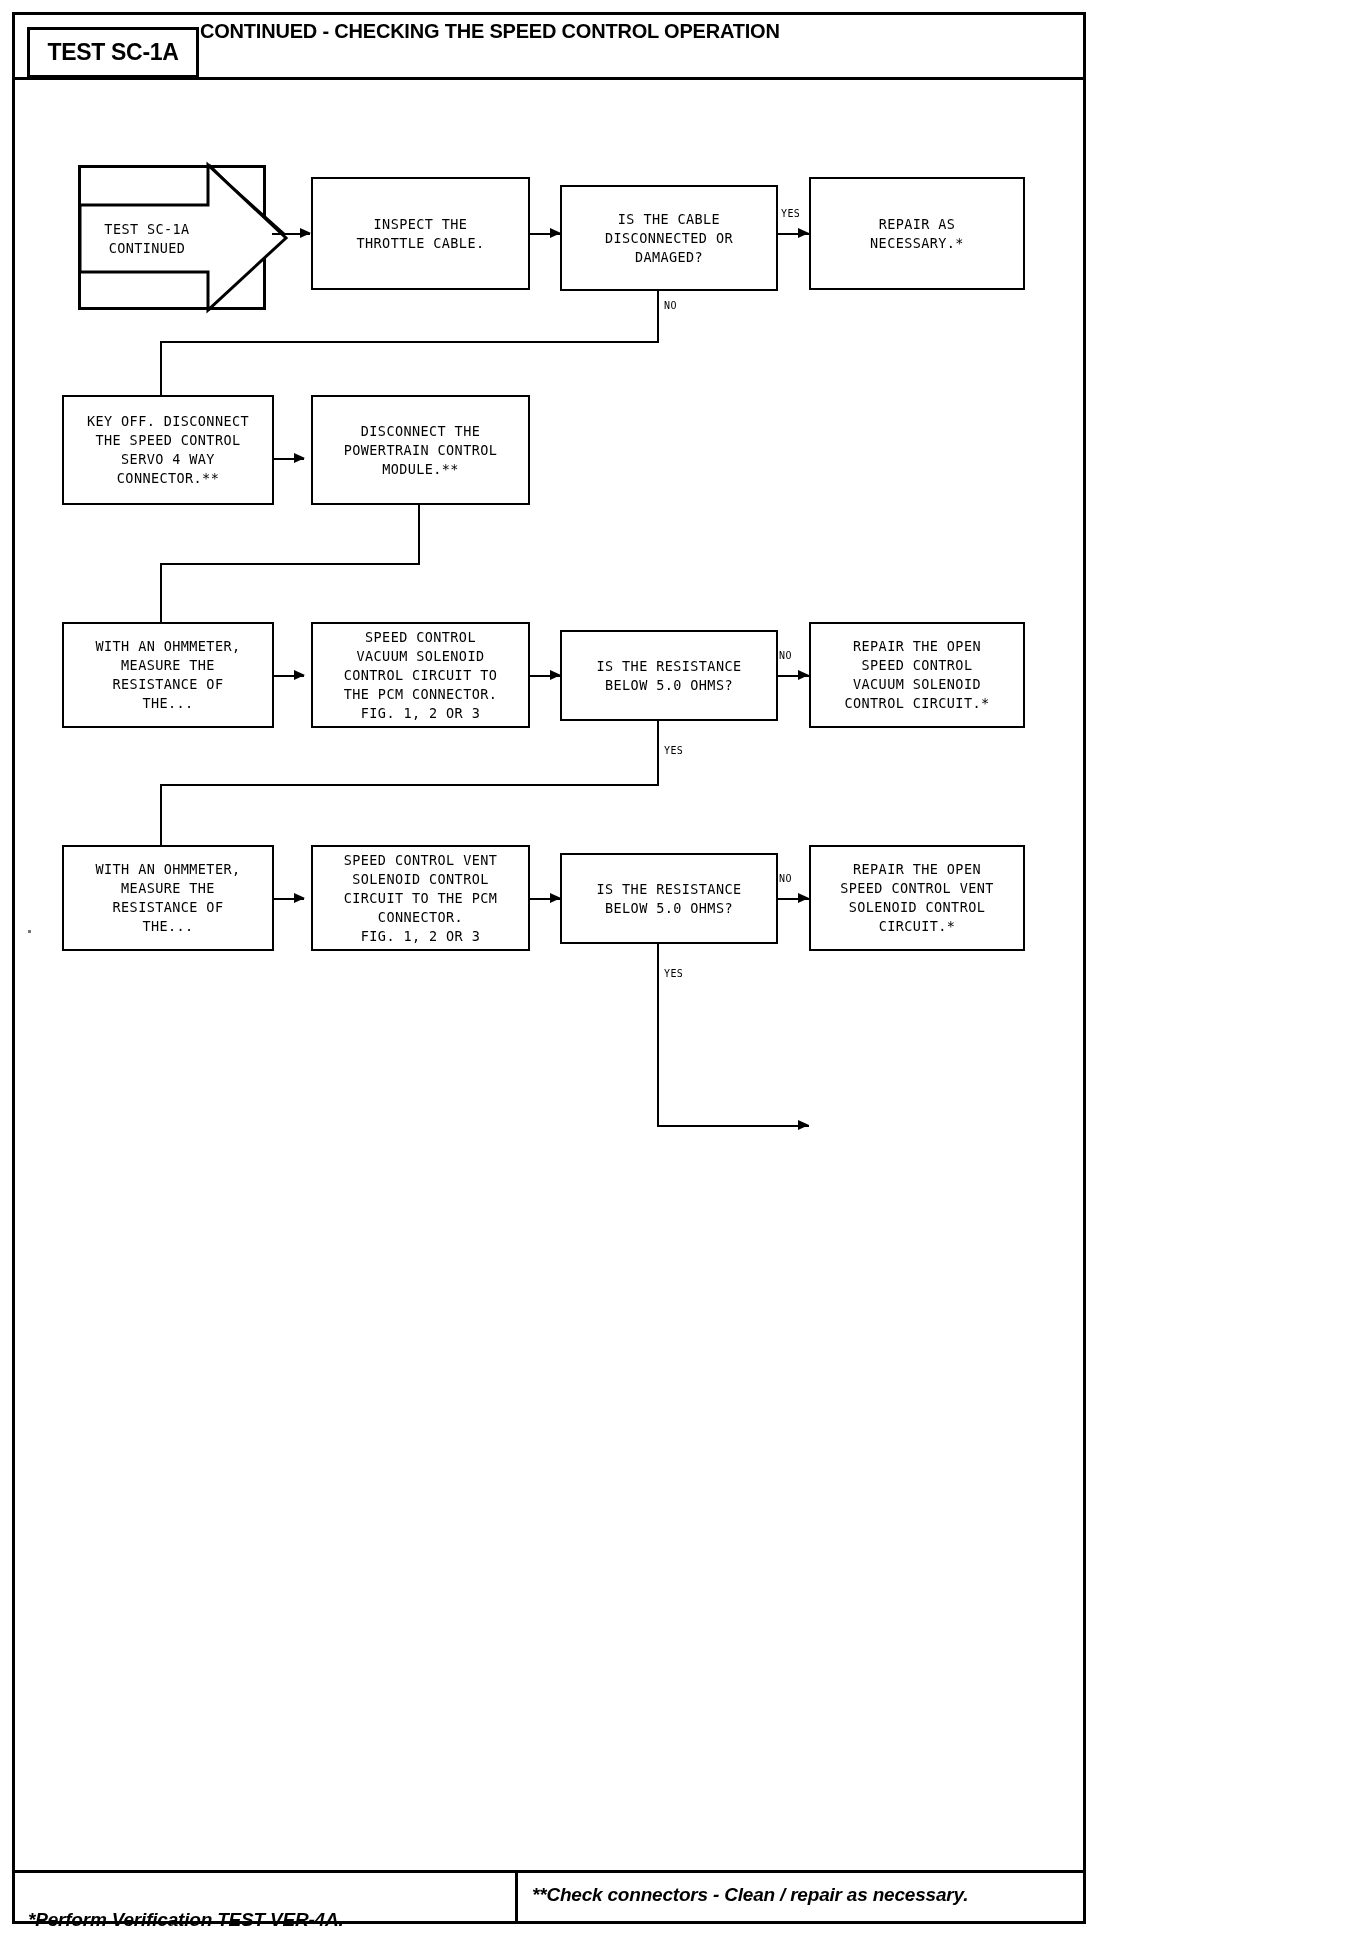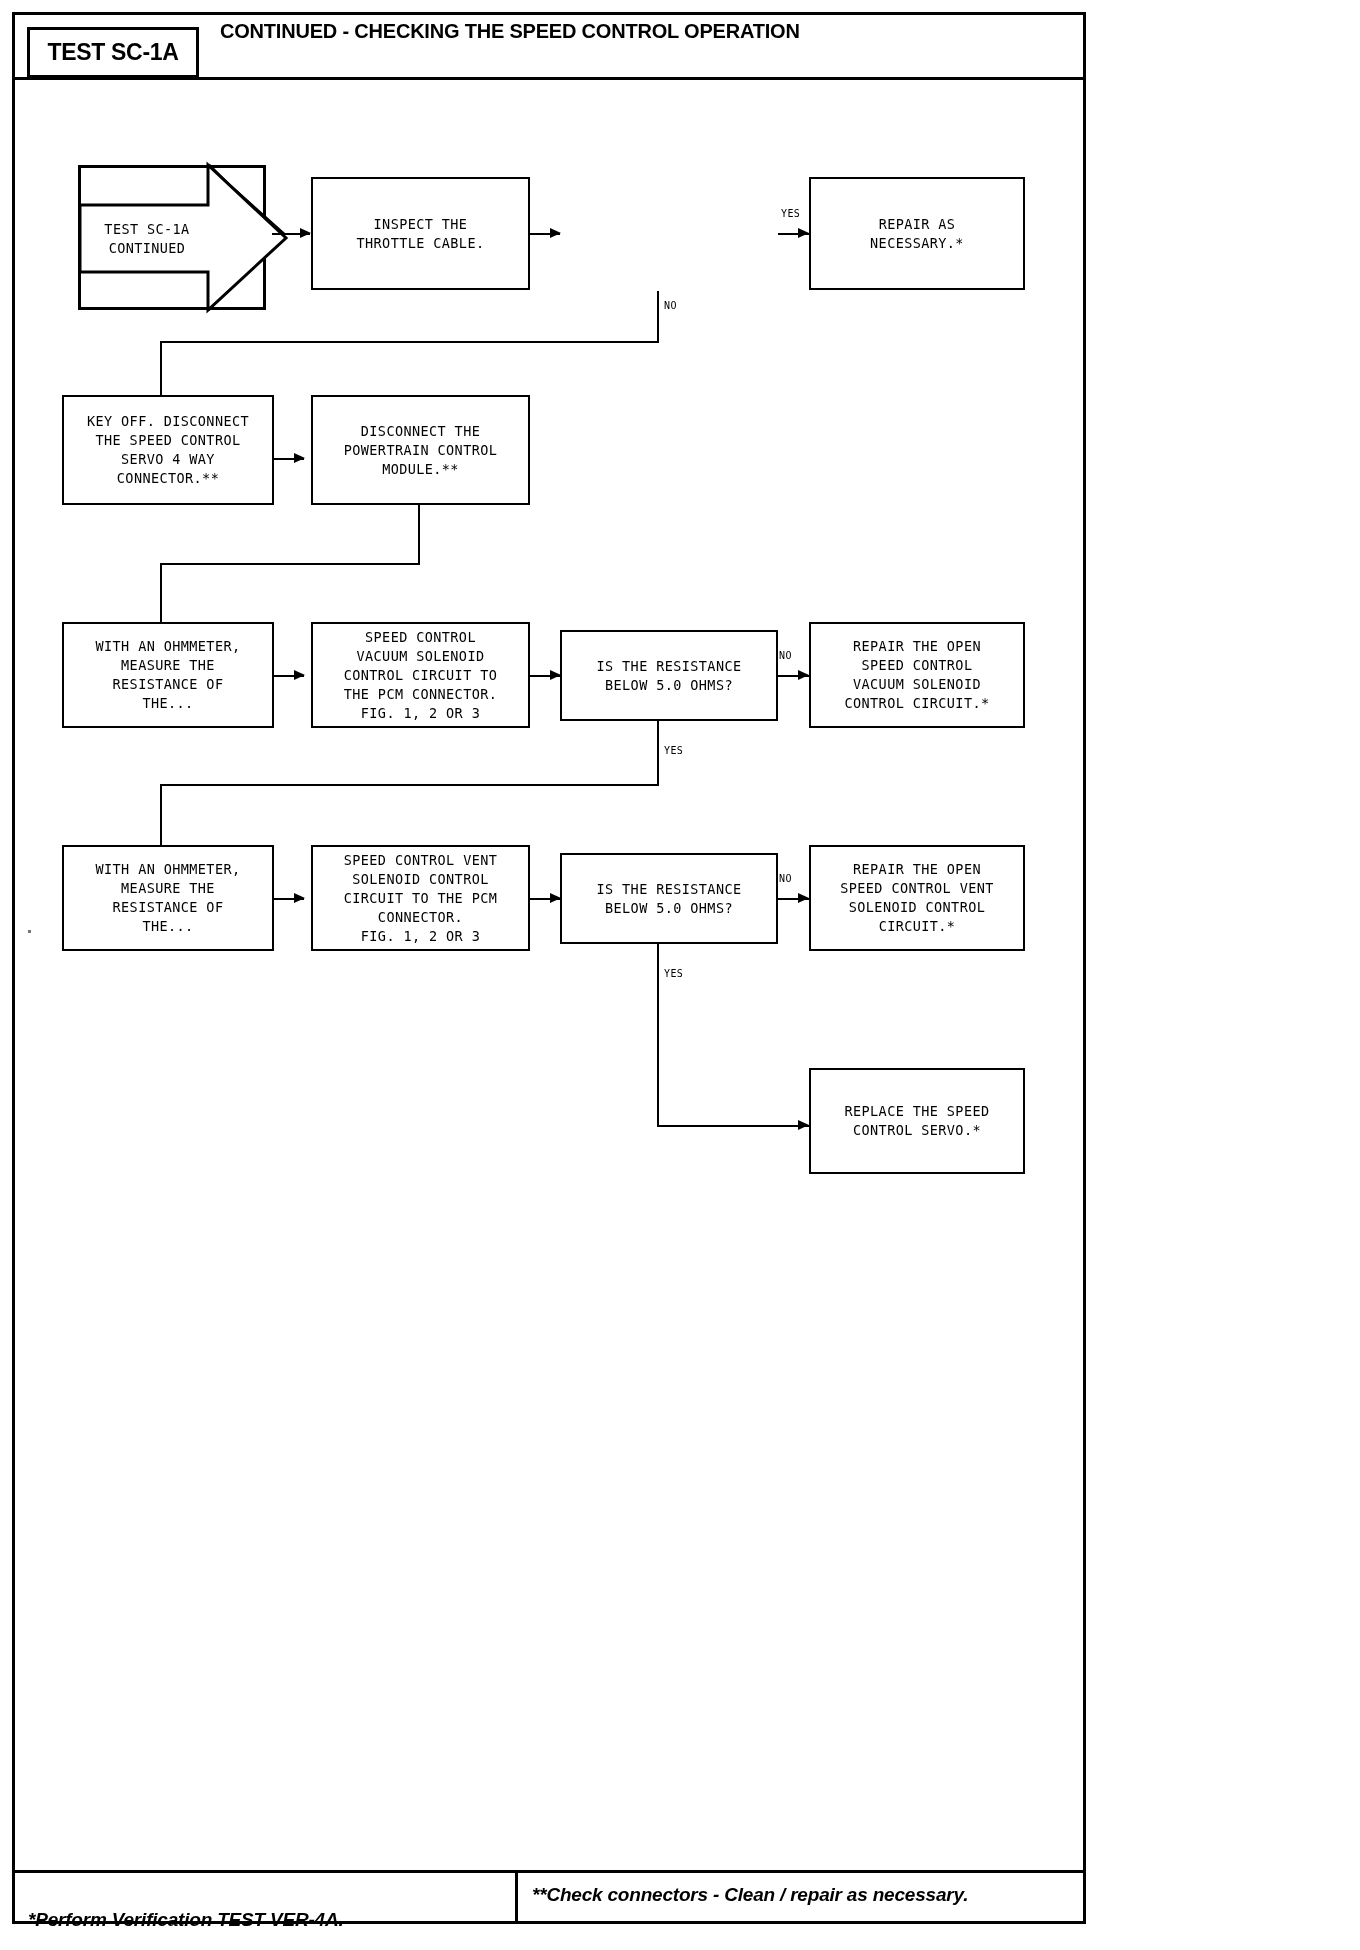--- a/index.html
+++ b/index.html
@@ -62,21 +62,20 @@
     white-space: nowrap;
   }
   .header-title {
     position: absolute;
     left: 200px;
     top: 20px;
     font-size: 20px;
     font-weight: bold;
     letter-spacing: -0.2px;
     white-space: nowrap;
-    margin-left: 20px;
   }
 
   
   .footer-band {
     position: absolute;
     left: 12px;
     top: 1870px;
     width: 1074px;
     height: 54px;
     border: 3px solid #000;
@@ -221,20 +220,25 @@
   <div class="arrow-r" style="left:300px; top:228px;"></div>
 
   <div class="node" style="left:311px; top:177px; width:219px; height:113px;">
     <div class="node-text">INSPECT THE
 THROTTLE CABLE.</div>
   </div>
 
   <div class="ln ln-h" style="left:530px; top:233px; width:30px;"></div>
   <div class="arrow-r" style="left:550px; top:228px;"></div>
 
+  <div class="node" style="left:560px; top:185px; width:218px; height:106px;">
+    <div class="node-text">IS THE CABLE
+DISCONNECTED OR
+DAMAGED?</div>
+  </div>
 
   <div class="ln ln-h" style="left:778px; top:233px; width:32px;"></div>
   <div class="arrow-r" style="left:798px; top:228px;"></div>
   <div class="edge-label" style="left:780px; top:208px;">YES</div>
 
   <div class="node" style="left:809px; top:177px; width:216px; height:113px;">
     <div class="node-text">REPAIR AS
 NECESSARY.*</div>
   </div>
 
@@ -343,23 +347,19 @@
 SPEED CONTROL VENT
 SOLENOID CONTROL
 CIRCUIT.*</div>
   </div>
 
   <div class="ln ln-v" style="left:657px; top:944px; width:2px; height:183px;"></div>
   <div class="ln ln-h" style="left:657px; top:1125px; width:152px;"></div>
   <div class="arrow-r" style="left:798px; top:1120px;"></div>
   <div class="edge-label" style="left:663px; top:968px;">YES</div>
 
-  <div class="node" style="left:809px; top:1068px; width:216px; height:106px;">
-    <div class="node-text">REPLACE THE SPEED
-CONTROL SERVO.*</div>
-  </div>
 
   <div class="footer-band"></div>
   <div class="footer-divider"></div>
   <div class="footer-note footer-note-left">*Perform Verification TEST VER-4A.</div>
   <div class="footer-note footer-note-right">**Check connectors - Clean / repair as necessary.</div>
 
 </div>
 
 </body></html>

